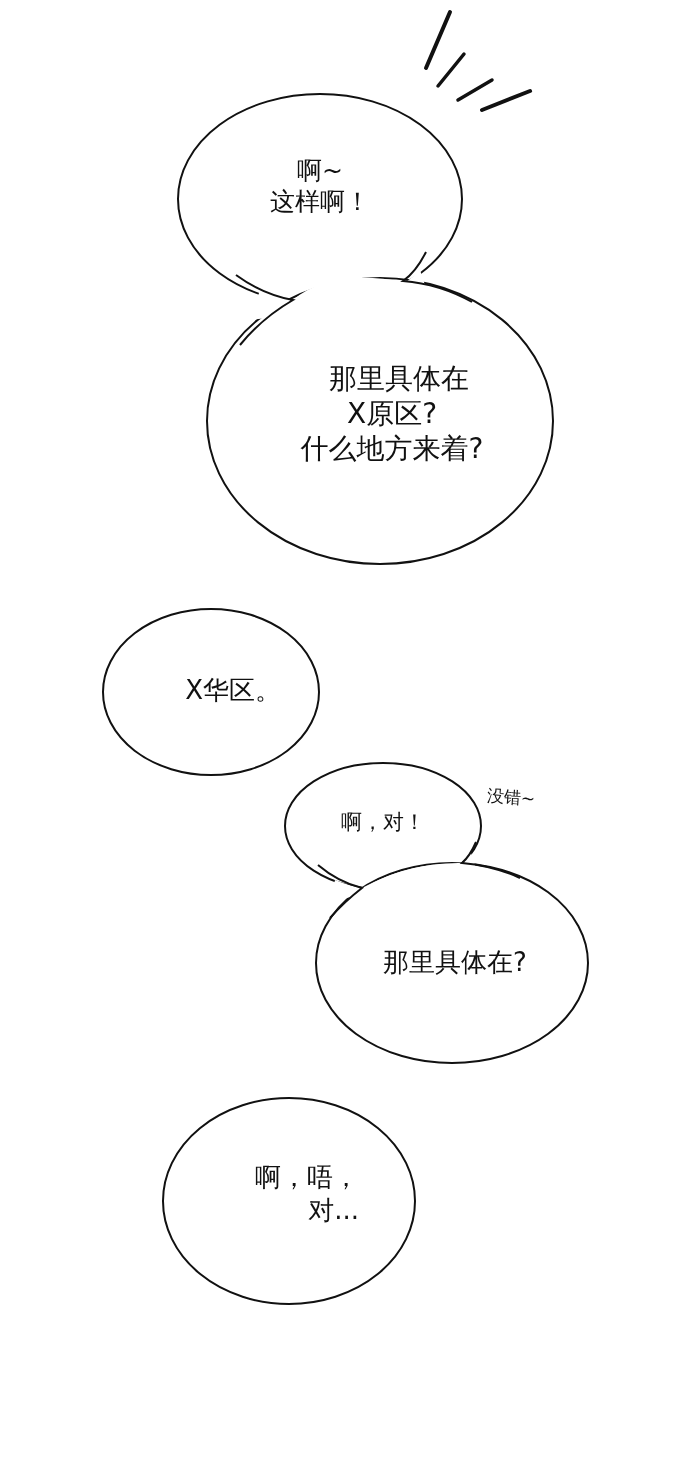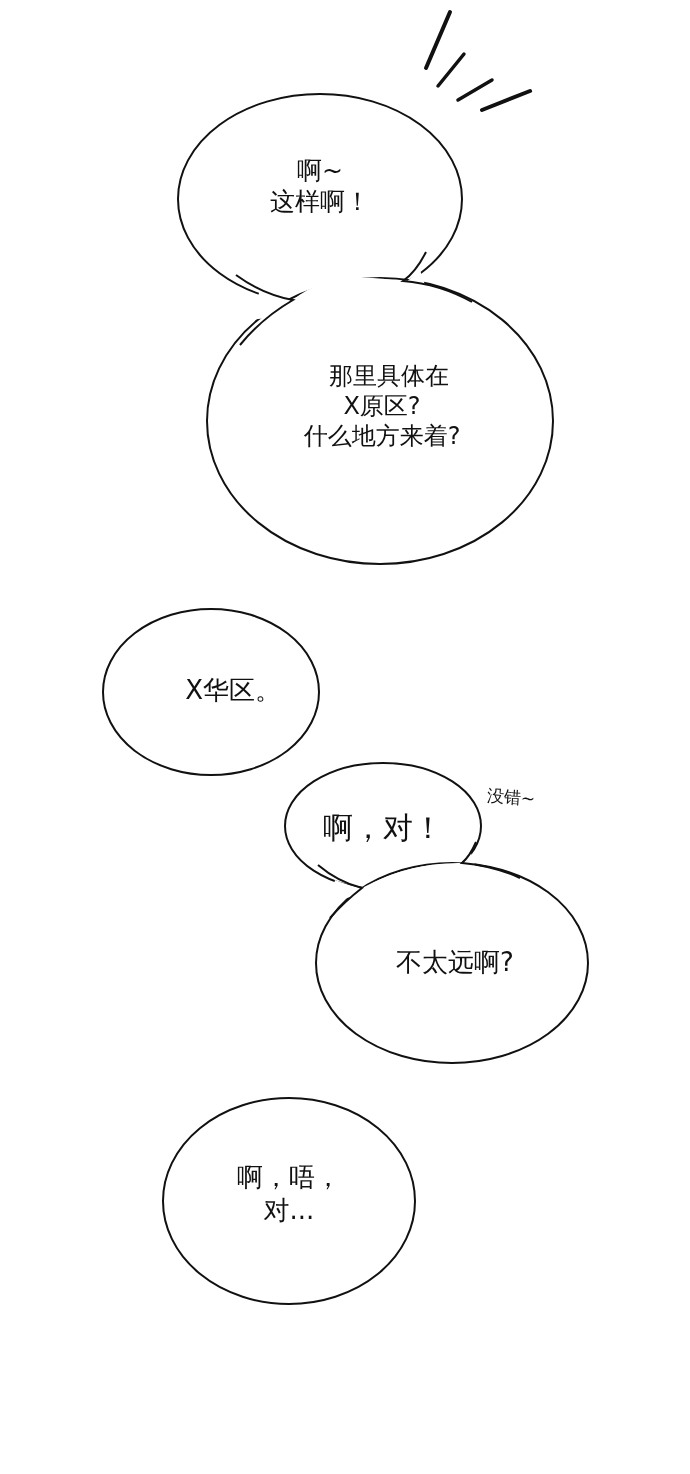--- a/index.html
+++ b/index.html
@@ -54,36 +54,36 @@
   </g>
 
   <ellipse cx="289" cy="1201" rx="126" ry="103" fill="#fff" stroke="#111" stroke-width="2"></ellipse>
 </svg>
 
 <div class="txt" style="left:250px; top:155px; width:140px; font-size:25px;">
   <span class="line">啊~</span>
   <span class="line">这样啊！</span>
 </div>
 
-<div class="txt" style="left:262px; top:361px; width:240px; font-size:24px;">
+<div class="txt" style="left:272px; top:361px; width:240px; font-size:28px;">
   <span class="line" style="padding-left:14px;">那里具体在</span>
   <span class="line">X原区?</span>
   <span class="line">什么地方来着?</span>
 </div>
 
 <div class="txt" style="left:141px; top:674px; width:140px; font-size:26px;text-align:right;">
   <span class="line">X华区。</span>
 </div>
 
-<div class="txt" style="left:313px; top:809px; width:140px; font-size:30px;">
+<div class="txt" style="left:313px; top:809px; width:140px; font-size:21px;">
   <span class="line">啊，对！</span>
 </div>
 
 <div class="txt" style="left:370px; top:946px; width:170px; font-size:26px;">
-  <span class="line">不太远啊?</span>
+  <span class="line">那里具体在?</span>
 </div>
 
-<div class="txt" style="left:219px; top:1161px; width:140px; font-size:26px;">
+<div class="txt" style="left:219px; top:1161px; width:140px; font-size:26px;text-align:right;">
   <span class="line">啊，唔，</span>
   <span class="line">对...</span>
 </div>
 
 <div class="sfx" style="left:487px; top:786px;">没错~</div>
 
 </body></html>

